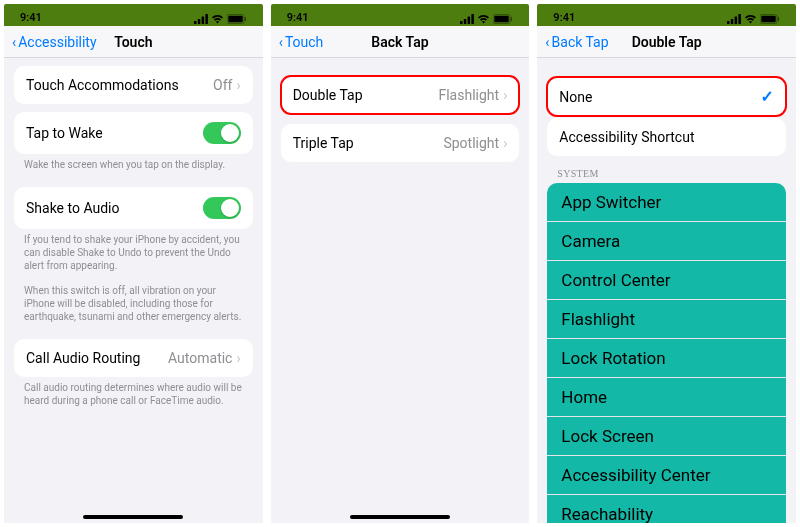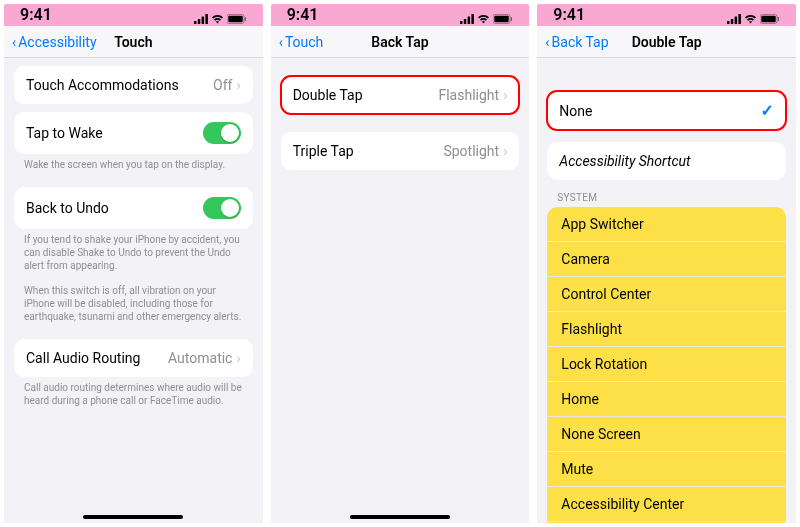--- a/index.html
+++ b/index.html
@@ -1,40 +1,40 @@
 <!DOCTYPE html>
 <html><head>
   <meta charset="utf-8">
   <style>
     * { margin:0; padding:0; box-sizing:border-box; font-family:-apple-system,BlinkMacSystemFont,"Segoe UI",Roboto,Helvetica,Arial,sans-serif; }
     body { background:#fff; display:flex; gap:8px; padding:4px; width:800px; height:527px; }
     .screen { width:260px; height:519px; background:#f2f2f7; border-radius:2px; overflow:hidden; position:relative; }
-    .statusbar { height:22px; display:flex; justify-content:space-between; align-items:flex-end; padding:0 16px 2px; font-size:16px; font-weight:600; background:#f9a8d4; }
+    .statusbar { height:22px; display:flex; justify-content:space-between; align-items:flex-end; padding:0 16px 2px; font-size:11px; font-weight:600; background:#4d7c0f; }
     .status-icons { display:flex; gap:3px; align-items:center; }
     .navbar { height:32px; background:#f7f7f9; display:flex; align-items:center; padding:0 8px; position:relative; border-bottom:0.5px solid #d8d8dc; }
     .back-link { color:#007aff; font-size:14px; display:flex; align-items:center; gap:2px; cursor:pointer; }
     .nav-title { position:absolute; left:50%; transform:translateX(-50%); font-weight:600; font-size:14px; }
     .content { overflow-y:hidden; height:calc(100% - 54px); }
     .group { background:#fff; border-radius:10px; margin:8px 10px 0; overflow:hidden; }
     .row { display:flex; align-items:center; justify-content:space-between; padding:10px 12px; min-height:38px; font-size:14px; border-bottom:0.5px solid #e5e5ea; }
     .row:last-child { border-bottom:none; }
     .row-label { color:#000; }
     .row-value { color:#8e8e93; font-size:14px; display:flex; align-items:center; gap:4px; }
     .footer-text { font-size:10px; color:#8e8e93; padding:4px 20px 8px; line-height:1.3; }
-    .section-header { font-size:10px; color:#8e8e93; padding:12px 20px 4px; text-transform:uppercase; letter-spacing:0.3px; }
+    .section-header { font-size:10px; color:#8e8e93; padding:12px 20px 4px; text-transform:uppercase; letter-spacing:0.3px;font-family:Liberation Serif, serif; }
     .toggle { width:38px; height:22px; background:#34c759; border-radius:11px; position:relative; }
     .toggle::after { content:''; position:absolute; right:2px; top:2px; width:18px; height:18px; background:#fff; border-radius:50%; box-shadow:0 1px 2px rgba(0,0,0,0.2); }
     .chevron { color:#c7c7cc; font-size:14px; }
     .highlight { outline:2px solid #ff0000; outline-offset:-1px; }
     .home-indicator { position:absolute; bottom:4px; left:50%; transform:translateX(-50%); width:100px; height:4px; background:#000; border-radius:2px; }
     .checkmark { color:#007aff; font-weight:600; font-size:16px; }
     .signal-svg { width:14px; height:10px; }
     .wifi-svg { width:13px; height:10px; }
     .batt-svg { width:20px; height:10px; }
-    .list-row { background:#fde047; padding:9px 14px; font-size:14px; border-bottom:0.5px solid #e5e5ea; display:flex; justify-content:space-between; align-items:center; }
+    .list-row { background:#14b8a6; padding:9px 14px; font-size:17px; border-bottom:0.5px solid #e5e5ea; display:flex; justify-content:space-between; align-items:center; }
   </style>
 </head>
 <body>
 
 <div class="screen">
   <div class="statusbar">
     <span>9:41</span>
     <span class="status-icons">
       <svg class="signal-svg" viewBox="0 0 14 10">
           <rect x="0" y="7" width="2.5" height="3" rx="0.5" fill="#000"></rect>
@@ -71,21 +71,21 @@
       </div>
     <div class="group">
         <div class="row">
       <span class="row-label">Tap to Wake</span>
       <span class="toggle"></span>
     </div>
       </div>
     <div class="footer-text">Wake the screen when you tap on the display.</div>
     <div class="group">
         <div class="row">
-      <span class="row-label">Back to Undo</span>
+      <span class="row-label">Shake to Audio</span>
       <span class="toggle"></span>
     </div>
       </div>
     <div class="footer-text">If you tend to shake your iPhone by accident, you can disable Shake to Undo to prevent the Undo alert from appearing.</div>
     <div class="footer-text">When this switch is off, all vibration on your iPhone will be disabled, including those for earthquake, tsunami and other emergency alerts.</div>
     <div class="group">
         <div class="row">
       <span class="row-label">Call Audio Routing</span>
       <span class="row-value">
             <span>Automatic</span>
@@ -129,21 +129,21 @@
   <div class="content">
     <div class="group highlight" style="margin-top:18px;">
         <div class="row">
       <span class="row-label">Double Tap</span>
       <span class="row-value">
             <span>Flashlight</span>
             <span class="chevron">›</span>
           </span>
     </div>
       </div>
-    <div class="group" style="margin-top:18px;">
+    <div class="group" style="margin-top:10px;">
         <div class="row">
       <span class="row-label">Triple Tap</span>
       <span class="row-value">
             <span>Spotlight</span>
             <span class="chevron">›</span>
           </span>
     </div>
       </div>
   </div>
   <div class="home-indicator"></div>
@@ -170,38 +170,37 @@
     </span>
   </div>
   <div class="navbar">
     <div class="back-link">
       <span>‹</span>
       <span>Back Tap</span>
     </div>
     <div class="nav-title">Double Tap</div>
   </div>
   <div class="content">
-    <div class="group highlight" style="margin-top:33px;">
+    <div class="group highlight" style="margin-top:19px;">
       <div class="row">
         <span class="row-label">None</span>
         <span class="checkmark">✓</span>
       </div>
     </div>
-    <div class="group" style="margin-top:12px;font-style:italic;">
+    <div class="group" style="margin-top:2px;">
       <div class="row">
         <span class="row-label">Accessibility Shortcut</span>
       </div>
     </div>
     <div class="section-header">SYSTEM</div>
     <div style="background:#fff; border-radius:10px; margin:0 10px; overflow:hidden;" id="system-list">
         <div class="list-row">App Switcher</div>
         <div class="list-row">Camera</div>
         <div class="list-row">Control Center</div>
         <div class="list-row">Flashlight</div>
         <div class="list-row">Lock Rotation</div>
         <div class="list-row">Home</div>
-        <div class="list-row">None Screen</div>
-        <div class="list-row">Mute</div>
+        <div class="list-row">Lock Screen</div>
         <div class="list-row">Accessibility Center</div>
         <div class="list-row">Reachability</div>
       </div>
   </div>
 </div>
 
 </body></html>

